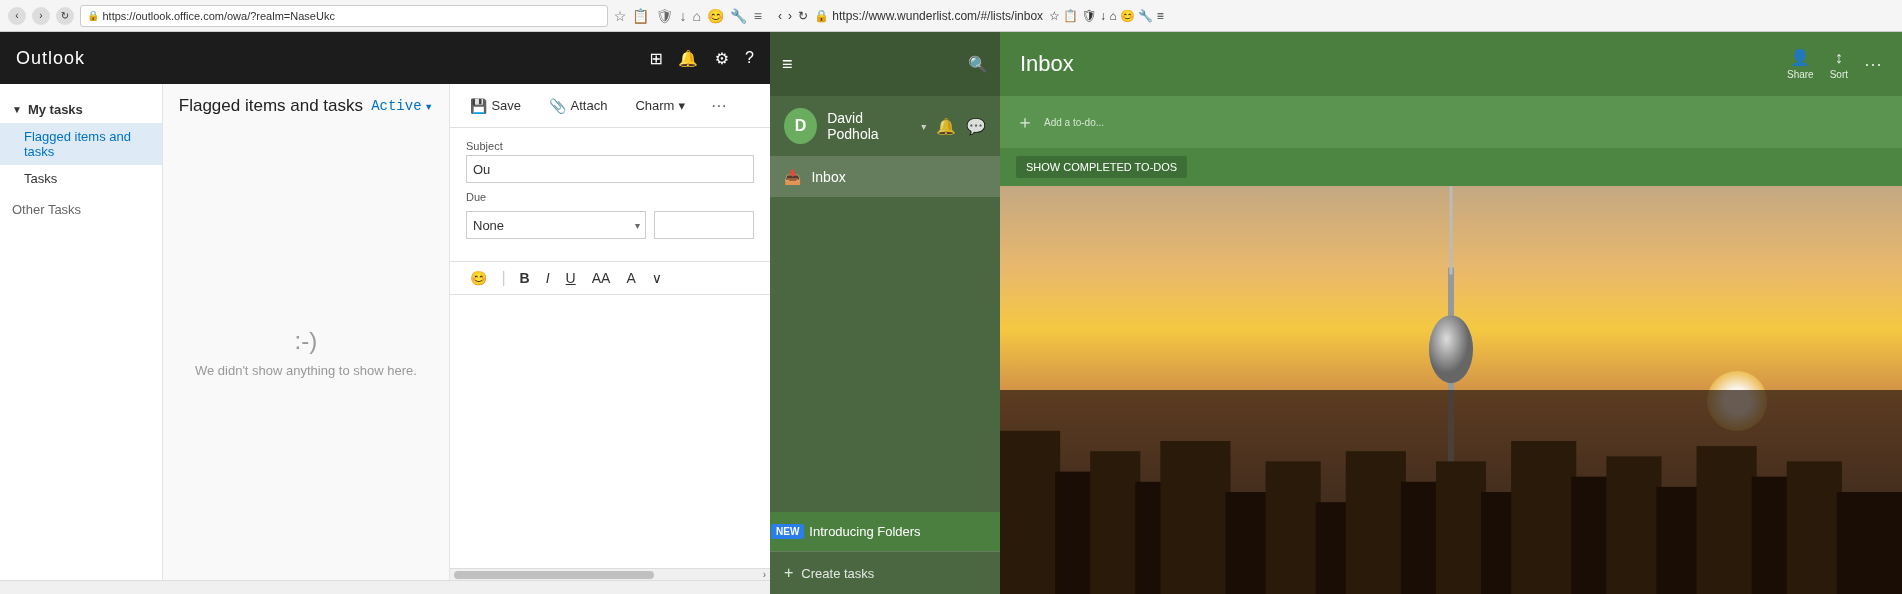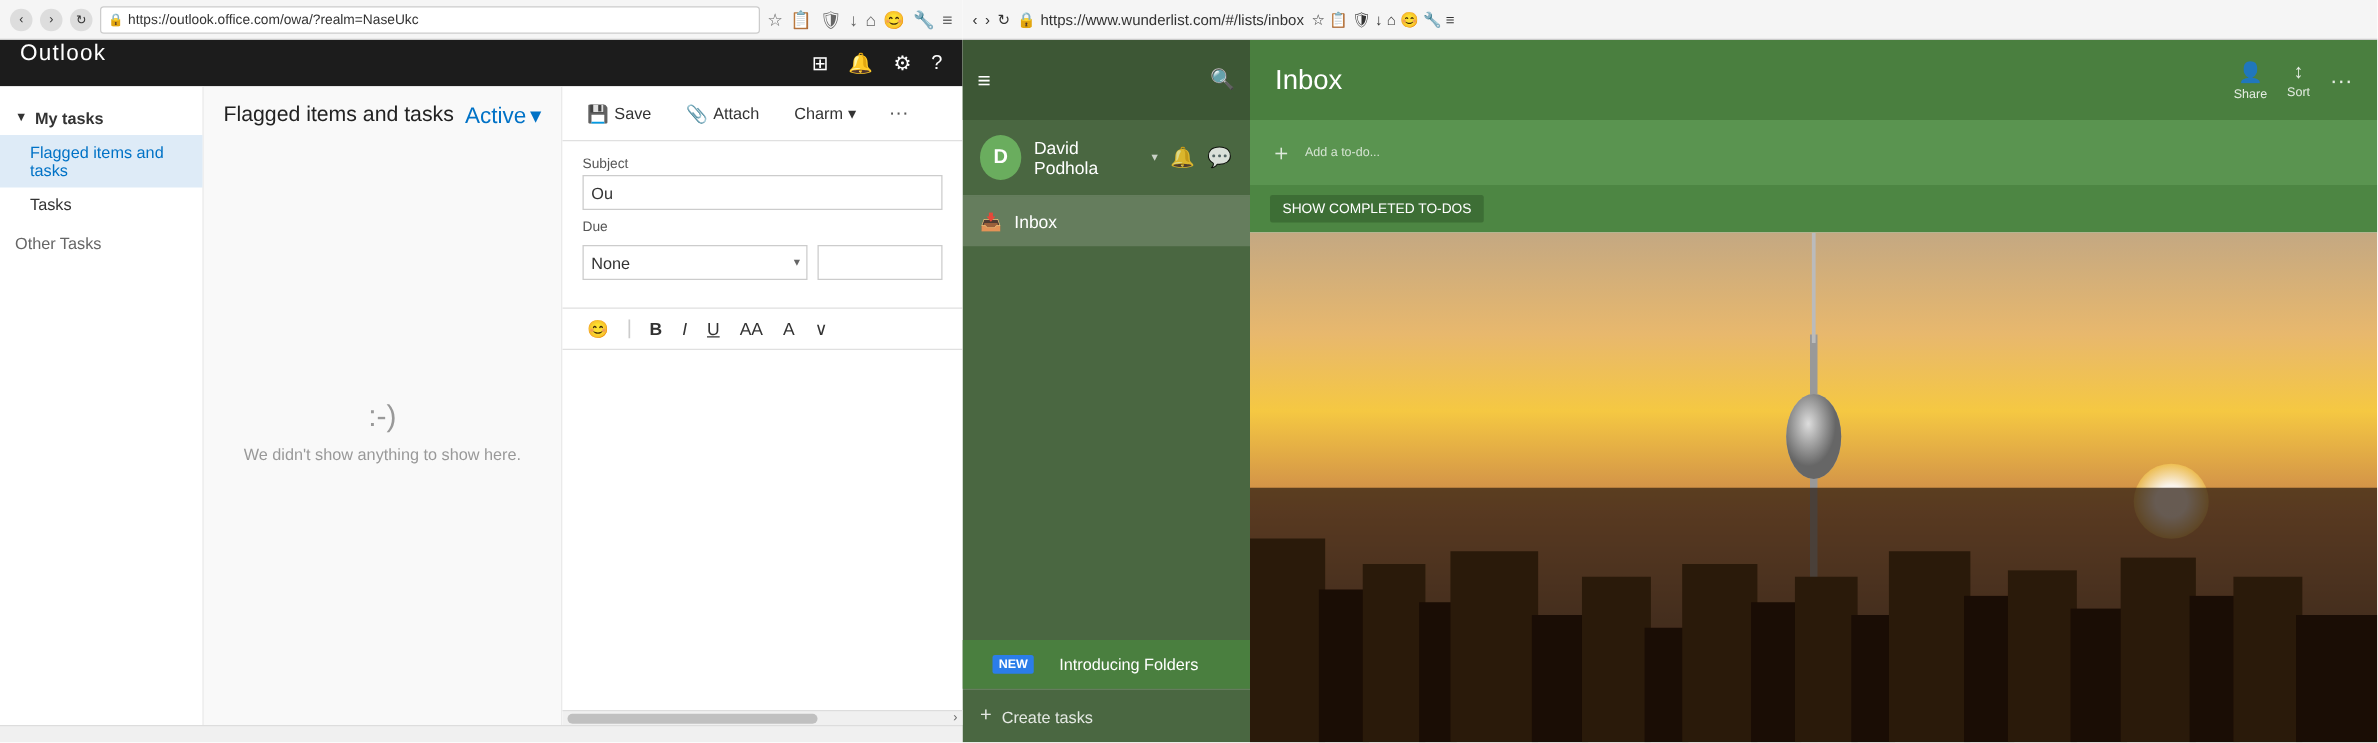--- a/index.html
+++ b/index.html
@@ -42,23 +42,24 @@
       align-items: center;
       padding: 0 6px;
       font-size: 11px;
       color: #333;
     }
     .browser-bar .lock-icon { color: #4a4; font-size: 10px; margin-right: 3px; }
     .browser-bar .toolbar-icons { display: flex; gap: 6px; color: #666; font-size: 14px; }
 
     
     .outlook-header {
-      height: 37px;
+      height: 52px;
       background: #1c1c1c;
       display: flex;
+      align-items: center;
       padding: 0 16px;
     }
     .outlook-logo {
       color: #fff;
       font-size: 18px;
       font-weight: 300;
       letter-spacing: 1px;
     }
     .outlook-header-right {
       margin-left: auto;
@@ -128,25 +129,26 @@
       align-items: center;
       justify-content: space-between;
     }
     .task-list-title {
       font-size: 17px;
       font-weight: 400;
       color: #222;
     }
     .active-filter {
       color: #0072c6;
-      font-size: 18px;
-      display: flex;
-      align-items: flex-end;
+      font-size: 14px;
+      display: flex;
+      align-items: flex-start;
       gap: 3px;
       cursor: pointer;
+      font-family: Liberation Mono, monospace;
     }
     .empty-state {
       flex: 1;
       display: flex;
       flex-direction: column;
       align-items: center;
       justify-content: center;
       color: #999;
       font-size: 13px;
       gap: 8px;
@@ -359,24 +361,24 @@
       background: rgba(255,255,255,0.15);
       cursor: pointer;
     }
     .wl-inbox-icon { font-size: 14px; color: rgba(255,255,255,0.9); }
     .wl-inbox-label { font-size: 14px; color: #fff; font-weight: 500; }
 
     .wl-spacer { flex: 1; }
 
     .wl-introducing-banner {
       background: #4a7f3f;
-      padding: 12px 24px;
-      display: flex;
-      align-items: center;
-      gap: 20px;
+      padding: 12px 1px;
+      display: flex;
+      align-items: center;
+      gap: 5px;
       cursor: pointer;
     }
     .wl-new-badge {
       background: #2b7de9;
       color: #fff;
       font-size: 10px;
       font-weight: bold;
       padding: 2px 5px;
       border-radius: 2px;
     }

